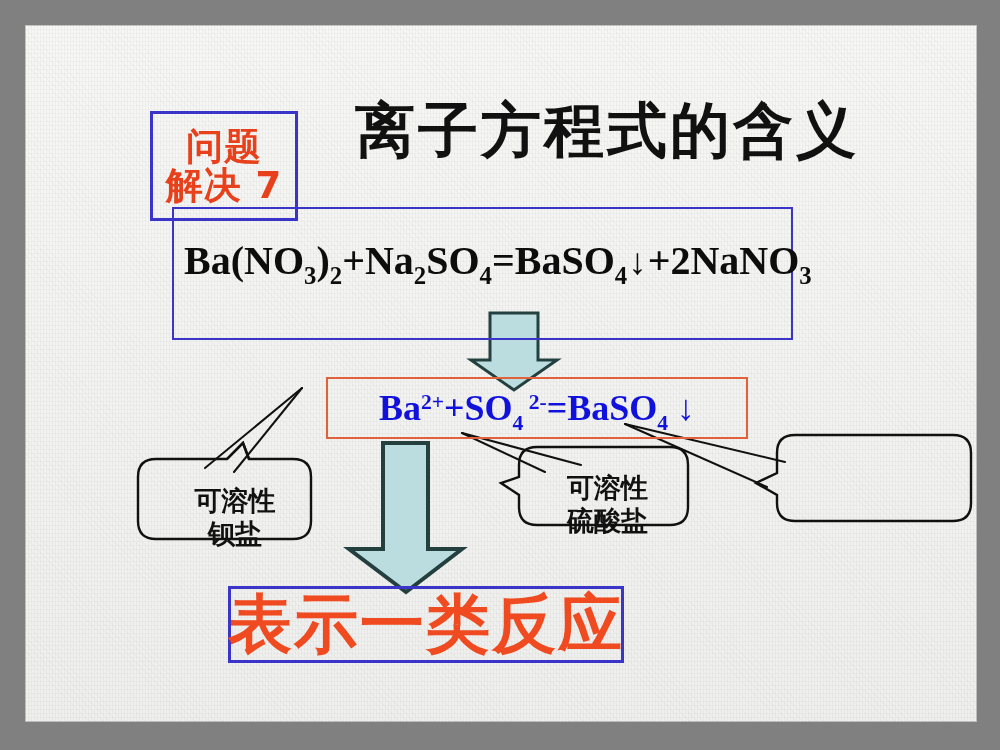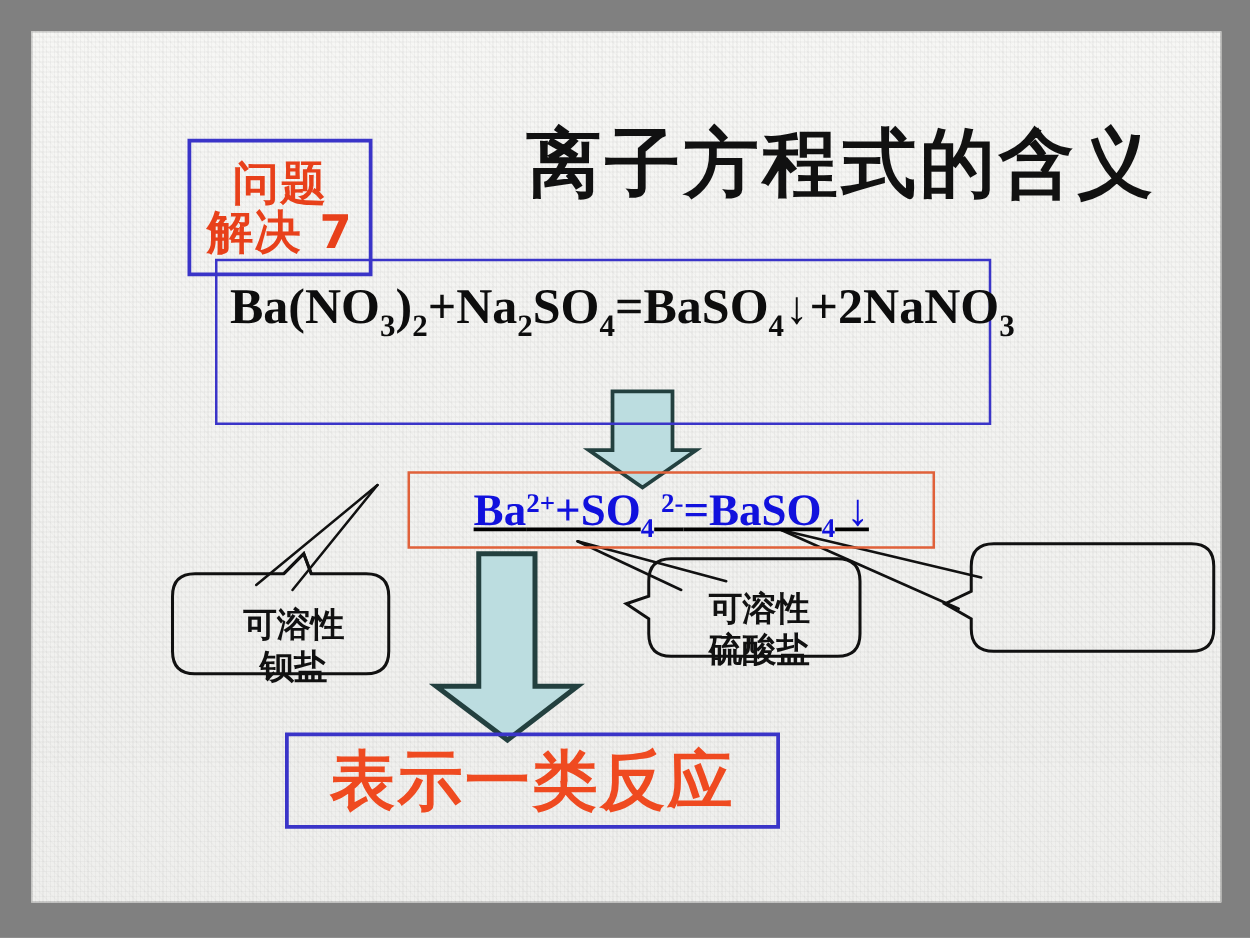--- a/index.html
+++ b/index.html
@@ -62,40 +62,40 @@
     letter-spacing: 1px;
     white-space: nowrap;
   }
 
   
   #slide-title {
     position: absolute;
     left: 330px;
     top: 66px;
     width: 570px;
-    text-align: right;
+    text-align: left;
     color: #111111;
     font-family: "DejaVu Sans", sans-serif;
     font-weight: bold;
     font-size: 60px;
     letter-spacing: 3px;
     white-space: nowrap;
     z-index: 6;
   }
 
   
   #molecular-equation-box {
     position: absolute;
     left: 147px;
     top: 182px;
     width: 621px;
     height: 133px;
     border: 2px solid #3a34c8;
     box-sizing: border-box;
-    padding: 6px 0 0 10px;
+    padding: 22px 0 0 10px;
     z-index: 5;
     background: transparent;
   }
   .mol-eq {
     color: #0d0d0d;
     font-family: "Liberation Serif", serif;
     font-weight: bold;
     font-size: 40px;
     line-height: 60px;
     white-space: nowrap;
@@ -115,21 +115,20 @@
     top: 352px;
     width: 422px;
     height: 62px;
     border: 2px solid #e0613a;
     box-sizing: border-box;
     display: flex;
     align-items: center;
     justify-content: center;
     z-index: 7;
     background: transparent;
-    text-decoration: underline;
   }
   #ionic-equation-text {
     color: #1111dd;
     font-family: "Liberation Serif", serif;
     font-weight: bold;
     font-size: 36px;
     white-space: nowrap;
     letter-spacing: 0px;
   }
   #ionic-equation-text sub {
@@ -155,21 +154,21 @@
     display: flex;
     align-items: center;
     justify-content: center;
     z-index: 7;
     background: transparent;
   }
   #conclusion-text {
     color: #ef4a20;
     font-family: Liberation Sans, sans-serif;
     font-weight: bold;
-    font-size: 52px;
+    font-size: 64px;
     letter-spacing: 2px;
     white-space: nowrap;
   }
 
   
   .callout {
     position: absolute;
     z-index: 9;
   }
   .callout-text {

